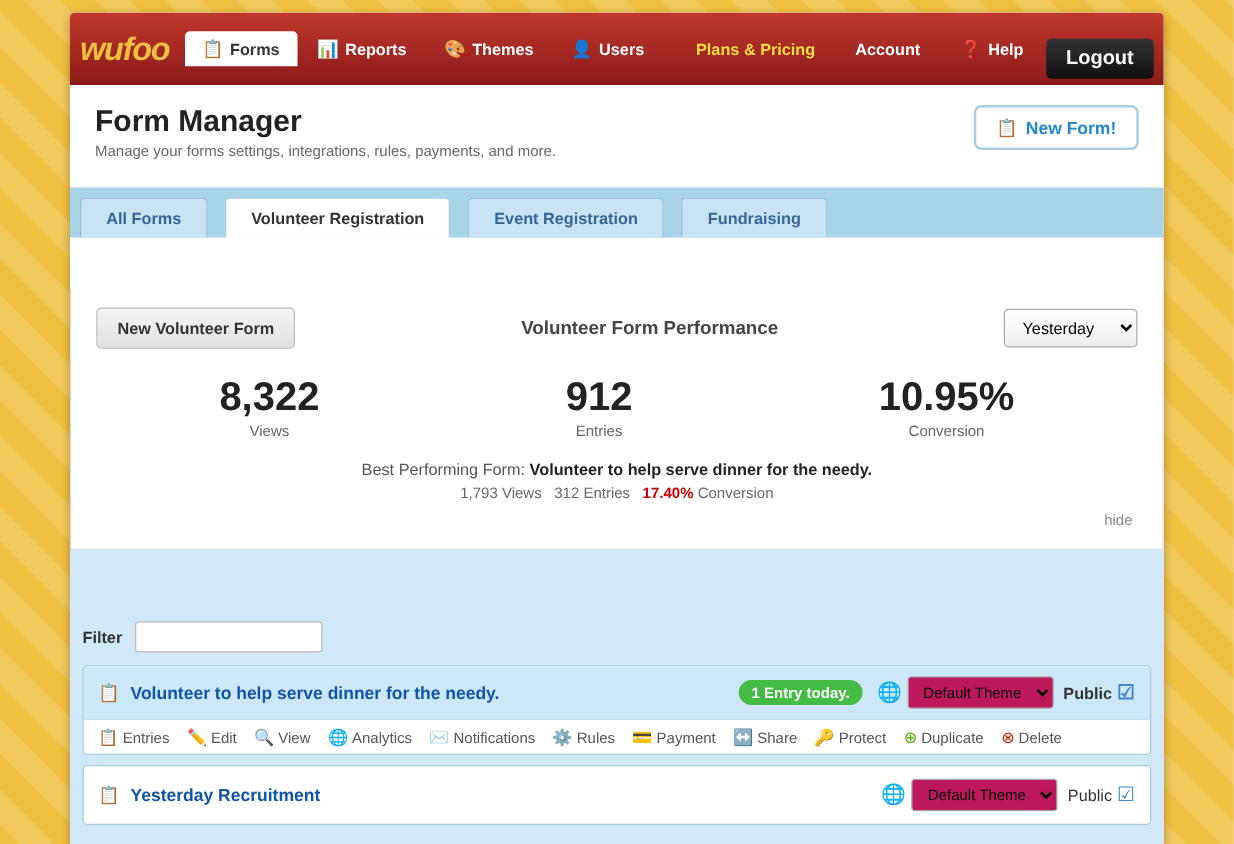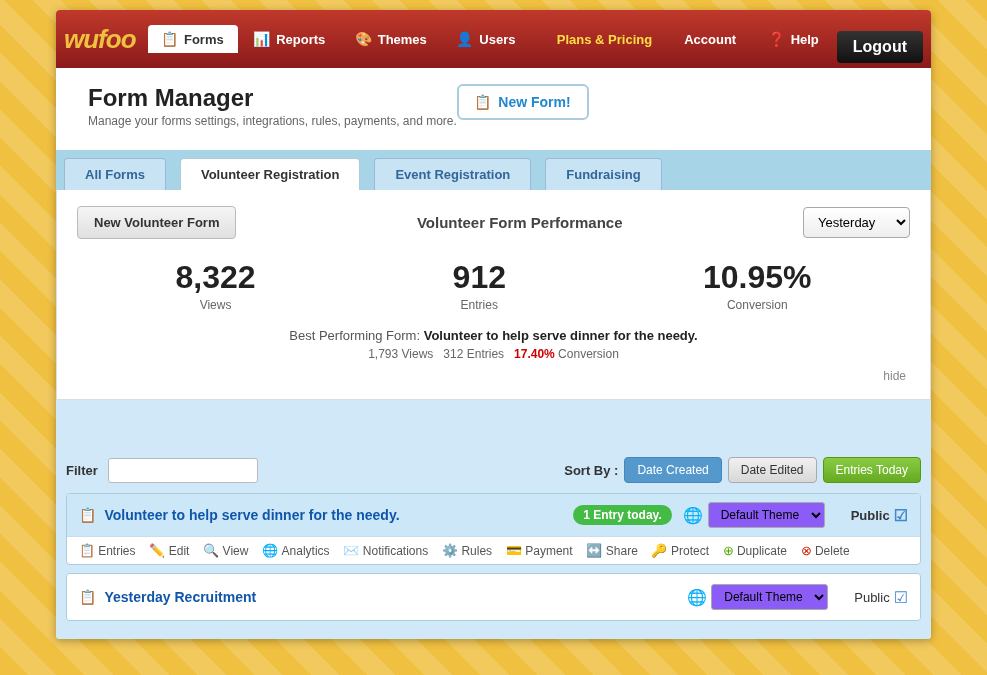--- a/index.html
+++ b/index.html
@@ -86,24 +86,23 @@
       cursor: pointer;
       margin-top: 16px;
     }
     
     .page-content {
       background: white;
       padding: 16px 20px 10px;
     }
     .page-header {
       display: flex;
-      justify-content: flex-start;
+      justify-content: space-between;
       align-items: flex-start;
       margin-bottom: 12px;
-      margin-left: 12px;
     }
     .page-title {
       font-size: 24px;
       font-weight: bold;
       color: #222;
     }
     .page-subtitle {
       font-size: 12px;
       color: #666;
       margin-top: 2px;
@@ -153,20 +152,21 @@
       right: 0;
       height: 1px;
       background: white;
     }
     
     .performance-section {
       background: white;
       border: 1px solid #ddd;
       border-top: none;
       padding: 16px 20px;
+      margin-top: 40px;
     }
     .performance-header {
       display: flex;
       align-items: center;
       margin-bottom: 20px;
     }
     .new-volunteer-btn {
       background: linear-gradient(to bottom, #f5f5f5, #e0e0e0);
       border: 1px solid #bbb;
       border-radius: 4px;
@@ -325,22 +325,22 @@
       border-radius: 10px;
       font-size: 12px;
       font-weight: bold;
       margin-right: 12px;
     }
     .theme-select {
       padding: 4px 8px;
       border: 1px solid #aaa;
       border-radius: 3px;
       font-size: 12px;
-      background: #8b5cf6;
-      margin-right: 26px;
+      background: #be185d;
+      margin-right: 8px;
     }
     .public-area {
       display: flex;
       align-items: center;
       gap: 4px;
       font-size: 13px;
       color: #333;
     }
     .public-check {
       color: #4488cc;
@@ -480,26 +480,20 @@
       <span>312 Entries</span>&nbsp;&nbsp;
       <span class="pct">17.40%</span><span> Conversion</span>
     </div>
     <div class="hide-link">hide</div>
   </div>
 
   <div class="list-section">
     <div class="filter-bar">
       <span class="filter-label">Filter</span>
       <input class="filter-input" type="text" placeholder="" style="">
-      <div class="sort-area">
-        <span class="sort-label">Sort By :</span>
-        <button class="sort-btn active">Date Created</button>
-        <button class="sort-btn">Date Edited</button>
-        <button class="sort-btn green">Entries Today</button>
-      </div>
     </div>
 
     <div class="form-item">
       <div class="form-item-header highlighted">
         <span class="form-icon">📋</span>
         <span class="form-name">Volunteer to help serve dinner for the needy.</span>
         <span class="entry-badge">1 Entry today.</span>
         <span style="font-size:16px;margin-right:4px;">🌐</span>
         <select class="theme-select">
           <option>Default Theme</option>

